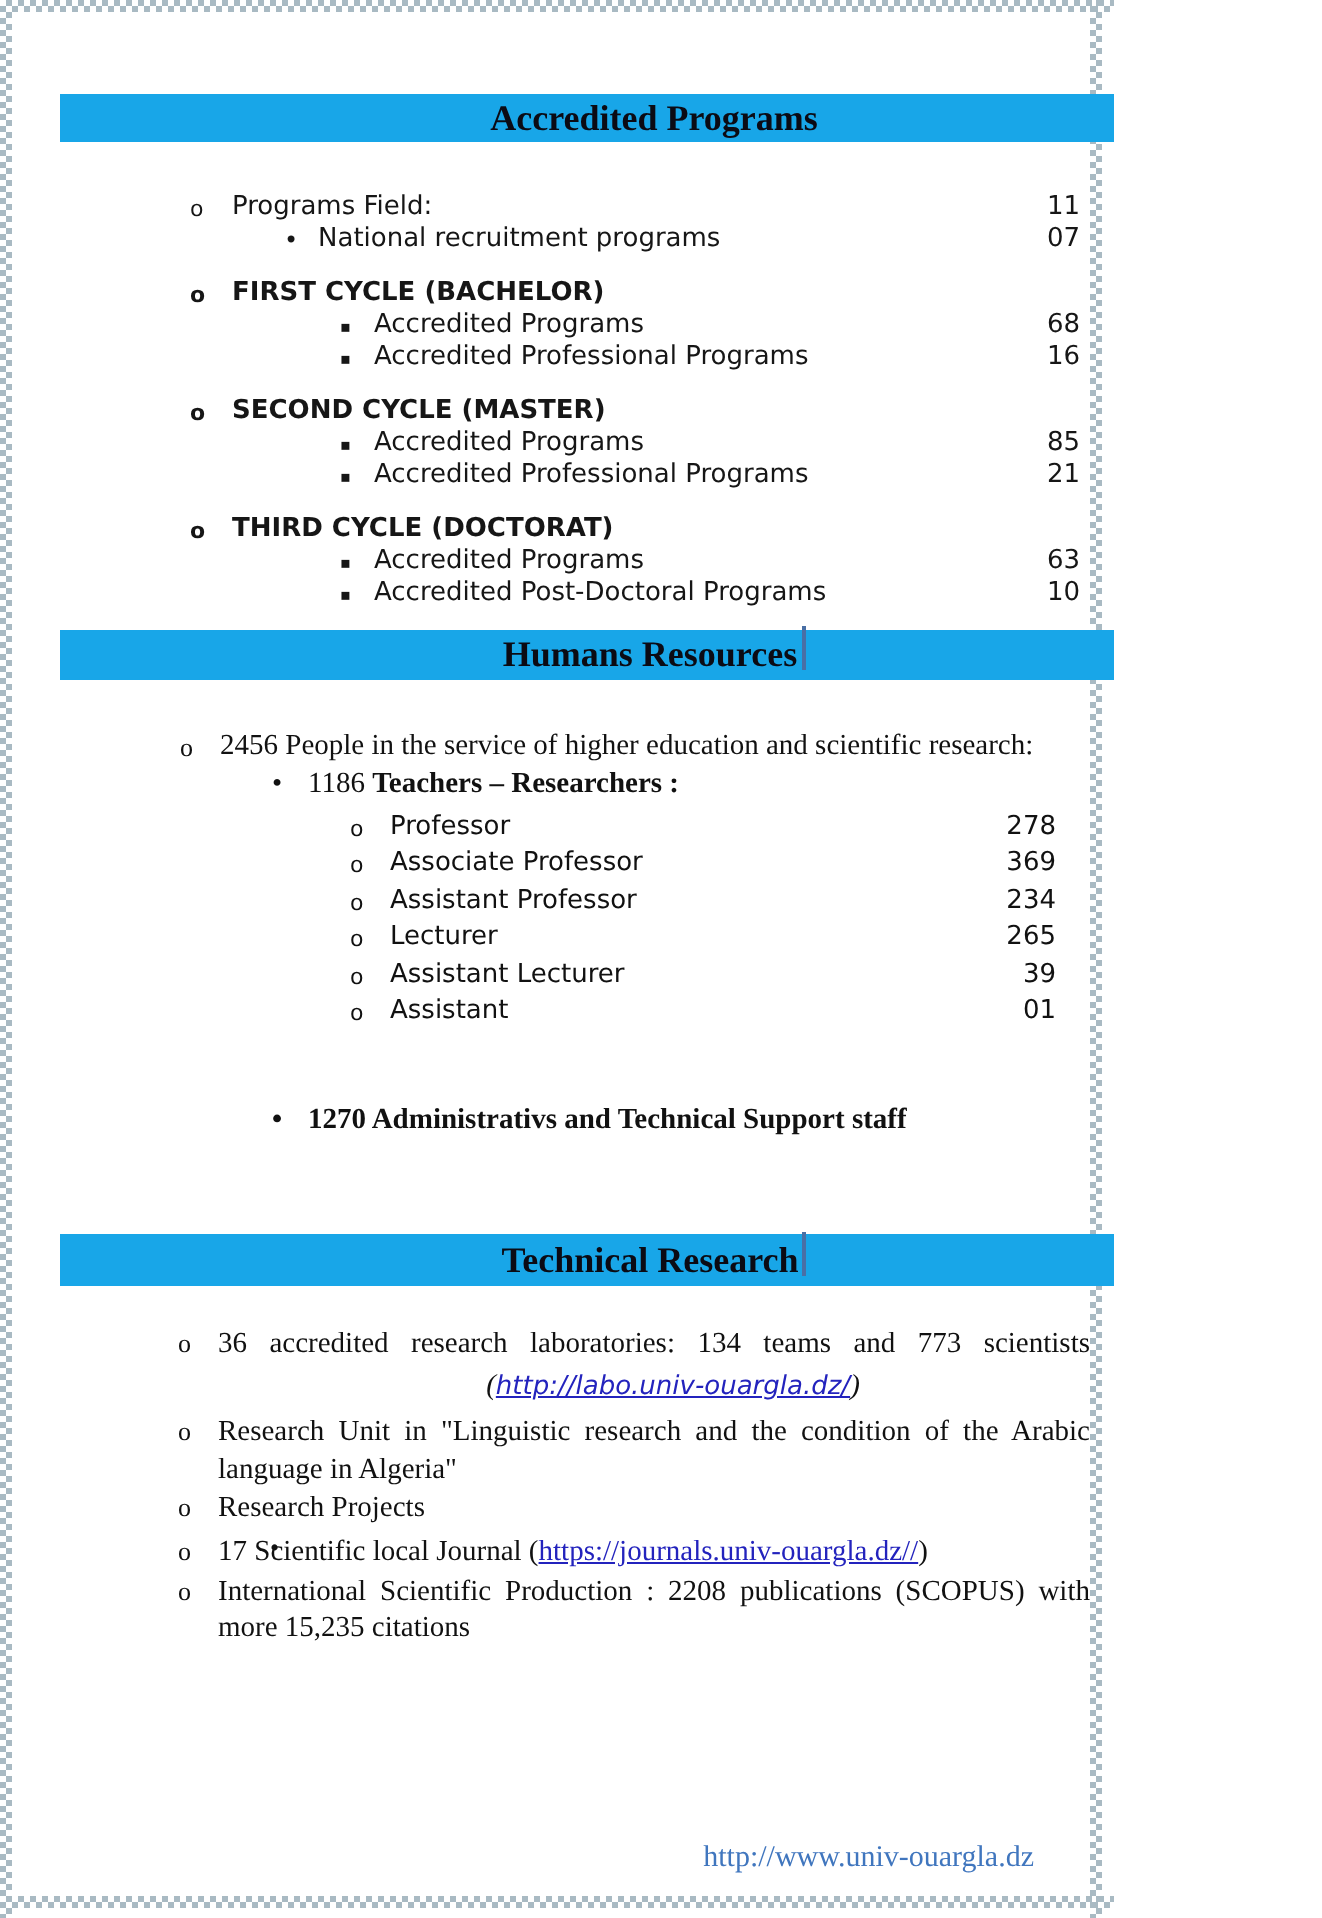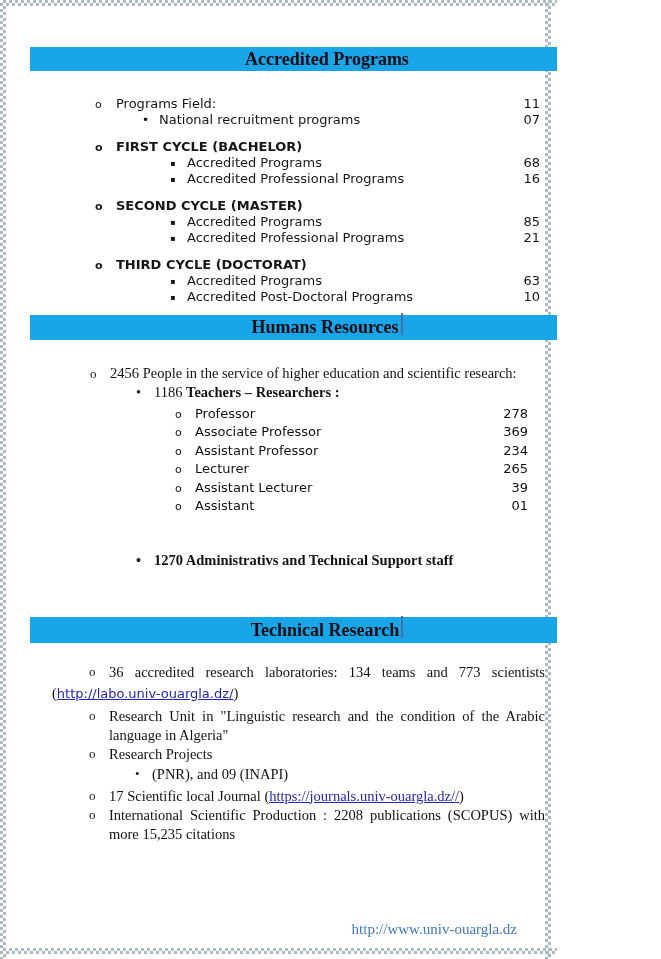--- a/index.html
+++ b/index.html
@@ -67,21 +67,21 @@
   .staff .b{ position:absolute; left:175px; font-size:11px; top:1px; }
   .staff .val{ position:absolute; right:133px; top:0; }
   .h-admin{ position:relative; padding-left:154px; margin-top:36px; line-height:19px; font-weight:bold; }
   .h-admin .b{ position:absolute; left:136px; }
 
   
   .sci{ position:absolute; top:663px; left:0; width:661px; font-size:14.5px; line-height:18.6px; }
   .s-line{ position:relative; padding-left:109px; }
   .s-line .b{ position:absolute; left:89px; font-size:13px; }
   .s-line.just{ width:545px; text-align:justify; text-align-last:justify; }
-  .s-link-line{ padding-left:52px; width:621px; text-align:left; }
+  .s-link-line{ padding-left:52px; width:621px; text-align:center;font-style:italic; }
   .s-indent{ padding-left:152px; }
   .s-indent .b{ left:135px; }
   .s-indent.just{ width:572px; }
   .mt2{ margin-top:2px; } .mt4{ margin-top:4px; } .mt1{ margin-top:1px; } .mt3{ margin-top:3px; }
   a.navy{ color:#2323bd; text-decoration:underline; }
   a.sans{ font-family:"DejaVu Sans", sans-serif; font-size:13px; }
   .paren{ color:#111; }
 
   
   .footer-left{ position:absolute; left:28px; top:921px; font-size:13.5px; color:#111; }
@@ -207,23 +207,20 @@
     </div>
     <div class="s-line">
       <span>language in Algeria"</span>
     </div>
     <div class="s-line mt1">
       <span class="b">o</span><span>Research Projects</span>
     </div>
     <div class="s-line s-indent just mt1">
       <span class="b">•</span>
     </div>
-    <div class="s-line s-indent">
-      <span>(PNR), and 09 (INAPI)</span>
-    </div>
     <div class="s-line mt3">
       <span class="b">o</span><span>17 Scientific local Journal (</span><a class="navy" href="#">https://journals.univ-ouargla.dz//</a><span class="paren">)</span>
     </div>
     <div class="s-line just mt1">
       <span class="b">o</span><span>International Scientific Production : 2208 publications (SCOPUS) with</span>
     </div>
     <div class="s-line">
       <span>more 15,235 citations</span>
     </div>
   </div>

